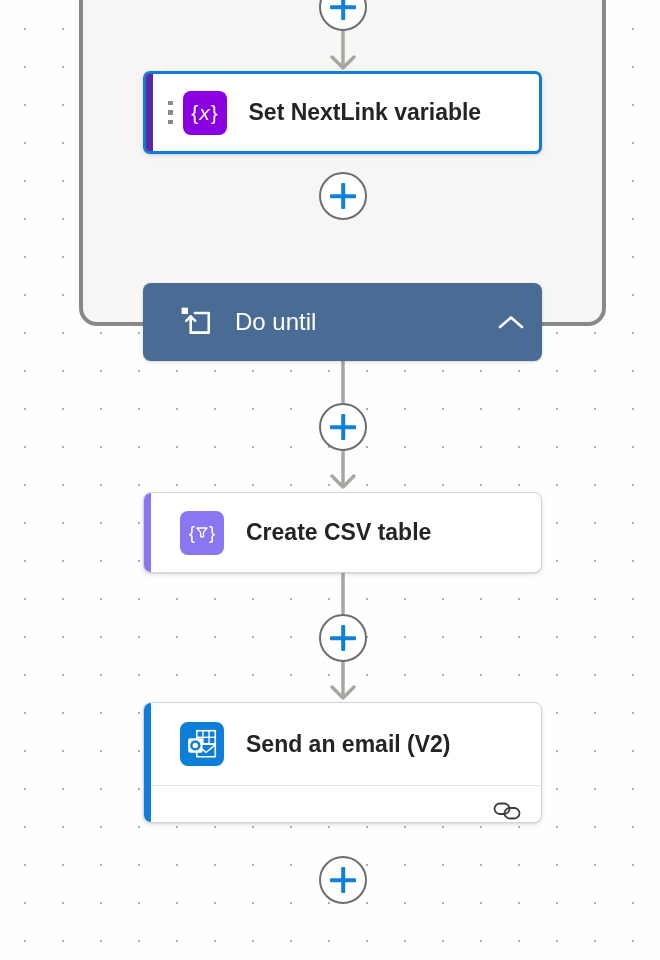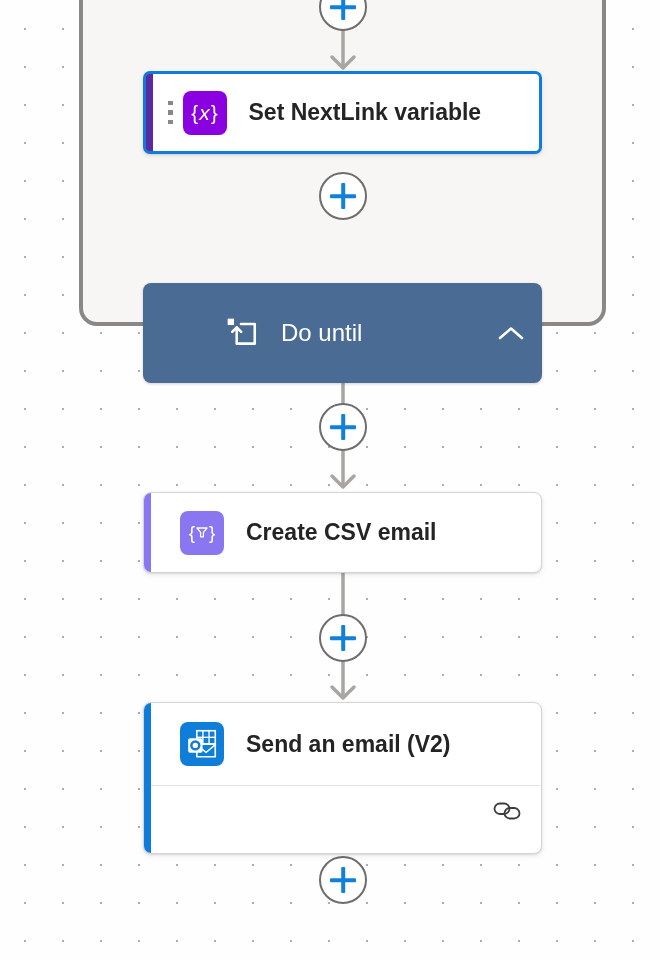--- a/index.html
+++ b/index.html
@@ -45,23 +45,23 @@
   
   .action-card.selected{border:3px solid #0f7bdb;border-radius:7px;}
   .action-card.selected .accent{border-radius:3px 0 0 3px;}
   .drag-handle{display:flex;flex-direction:column;gap:5px;margin-left:15px;cursor:grab;}
   .drag-handle i{width:4.5px;height:4.5px;background:#8a8886;display:block;}
   
   .glyph-braces{font-size:21px;font-weight:400;display:flex;align-items:center;line-height:1;}
   .glyph-braces .it{font-style:italic;padding:0 1px;}
   
   .scope-header{
-    position:absolute;left:143px;top:283px;width:399px;height:100px;box-sizing:border-box;
+    position:absolute;left:143px;top:283px;width:399px;height:78px;box-sizing:border-box;
     background:#4a6b94;border-radius:8px;display:flex;align-items:center;
-    box-shadow:0 1px 3px rgba(0,0,0,.18);cursor:pointer;padding-left:46px;
+    box-shadow:0 1px 3px rgba(0,0,0,.18);cursor:pointer;
   }
   .scope-header .scope-label{margin-left:22px;font-size:24px;color:#fff;white-space:nowrap;}
   .collapse-btn{margin-left:auto;margin-right:14px;background:none;border:none;padding:4px;cursor:pointer;display:flex;}
   
   .email-card .title-row{height:82px;display:flex;align-items:center;}
   .email-card .divider{height:1px;background:#e6e4e2;margin:0 1px;}
   .email-card .footer-row{height:50px;display:flex;align-items:center;justify-content:flex-end;padding-right:18px;}
   .link-btn{background:none;border:none;padding:2px;cursor:pointer;display:flex;}
   .pad-l-icon{margin-left:36px;}
 </style>
@@ -144,25 +144,25 @@
   <div class="row">
     <span class="icon-tile pad-l-icon" style="background:#8a76f1;">
       <span class="glyph-braces" style="font-size:19px;">
           <span>{</span>
           <svg width="12" height="11" viewBox="0 0 12 11" style="margin:0 1px;">
             <path d="M1 1 H11 L7.4 5.4 V9.8 H4.6 V5.4 Z" fill="none" stroke="#fff" stroke-width="1.3" stroke-linejoin="round"></path>
           </svg>
           <span>}</span>
         </span>
     </span>
-    <span class="card-label">Create CSV email</span>
+    <span class="card-label">Create CSV table</span>
   </div>
 </div>
 
-<div class="action-card email-card" style="top:702px;height:152px;">
+<div class="action-card email-card" style="top:702px;height:121px;">
   <span class="accent" style="background:#0f7cda;"></span>
   <div class="title-row">
     <span class="icon-tile pad-l-icon" style="background:#0e7ed8;">
       <svg width="30" height="30" viewBox="0 0 26 26">
         <rect x="8.5" y="1.5" width="16" height="11.5" fill="none" stroke="#fff" stroke-width="1.4"></rect>
         <line x1="13.8" y1="1.5" x2="13.8" y2="13" stroke="#fff" stroke-width="1.2"></line>
         <line x1="19.1" y1="1.5" x2="19.1" y2="13" stroke="#fff" stroke-width="1.2"></line>
         <line x1="8.5" y1="7.2" x2="24.5" y2="7.2" stroke="#fff" stroke-width="1.2"></line>
         <path d="M8.5 13 H24.5 V24 H8.5 Z" fill="none" stroke="#fff" stroke-width="1.4" stroke-linejoin="round"></path>
         <path d="M8.5 13.6 L16.5 20.4 L24.5 13.6" fill="none" stroke="#fff" stroke-width="1.3" stroke-linejoin="round"></path>

